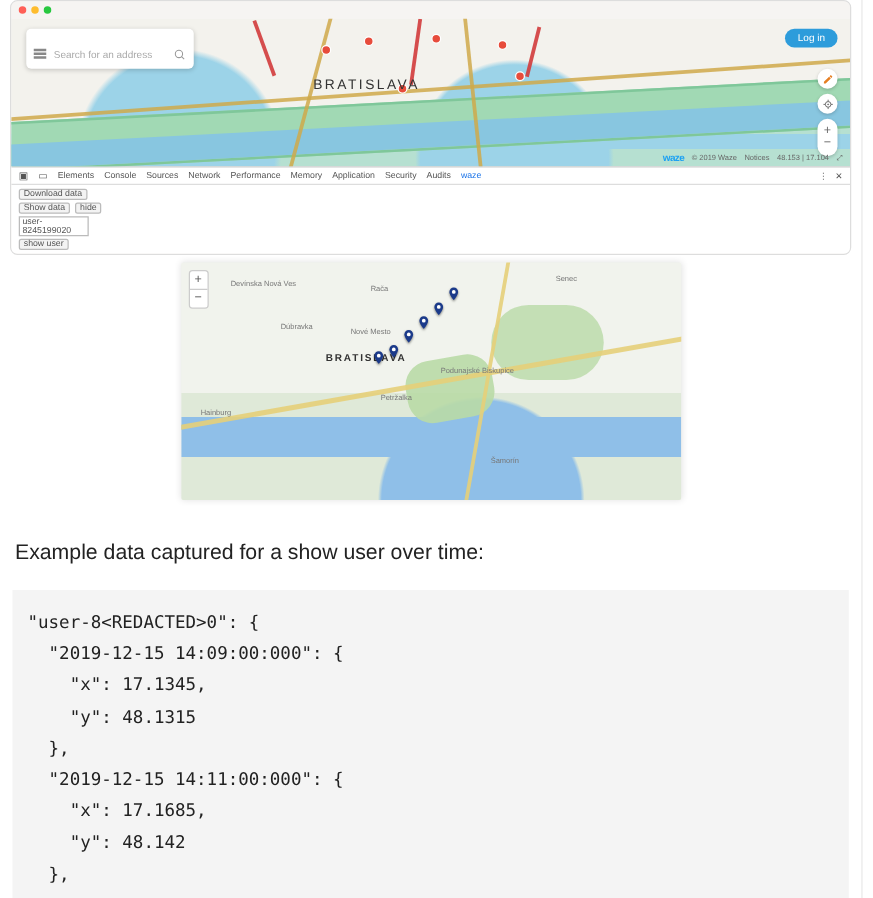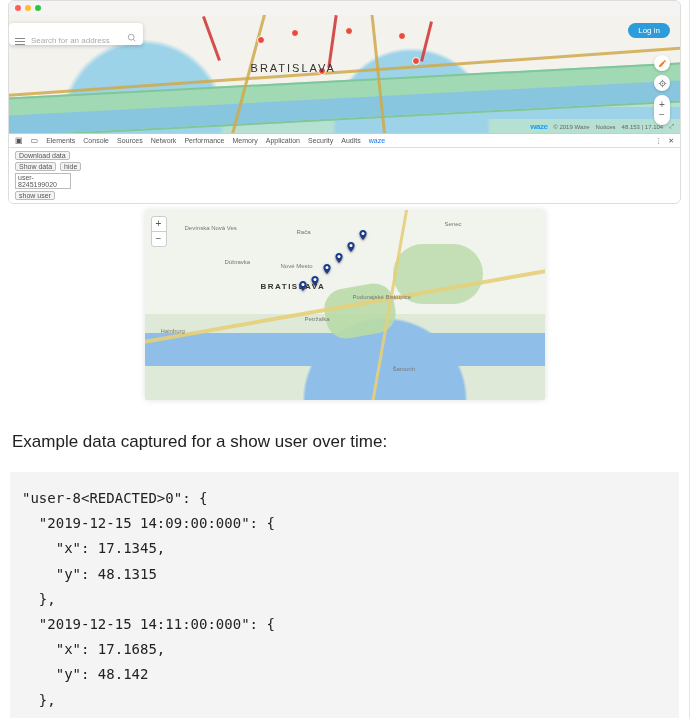--- a/index.html
+++ b/index.html
@@ -87,26 +87,26 @@
   .alert-dot {
     position:absolute; width:8px; height:8px; border-radius:50%;
     background:#e74c3c; border:1px solid #fff;
   }
   .city-label {
     position:absolute; left:36%; top:40%;
     font-size:11px; font-weight:500; letter-spacing:2px; color:#333;
   }
 
   .search-wrap {
-    position:absolute; left:0; top:8px;
+    position:absolute; left:12px; top:8px;
     background:#fff; border-radius:4px;
     box-shadow:0 1px 4px rgba(0,0,0,.2);
-    display:flex; align-items:flex-end;
+    display:flex; align-items:flex-start;
     height:22px; width:134px;
-    padding:0 6px;
+    padding:16px 6px;
   }
   .hamburger {
     display:flex; flex-direction:column; gap:1.5px; margin-right:6px;
   }
   .hamburger span { width:10px; height:1.5px; background:#888; }
   .search-input {
     font-size:8px; color:#aaa; flex:1;
   }
   .search-mag { color:#999; font-size:10px; }
 

